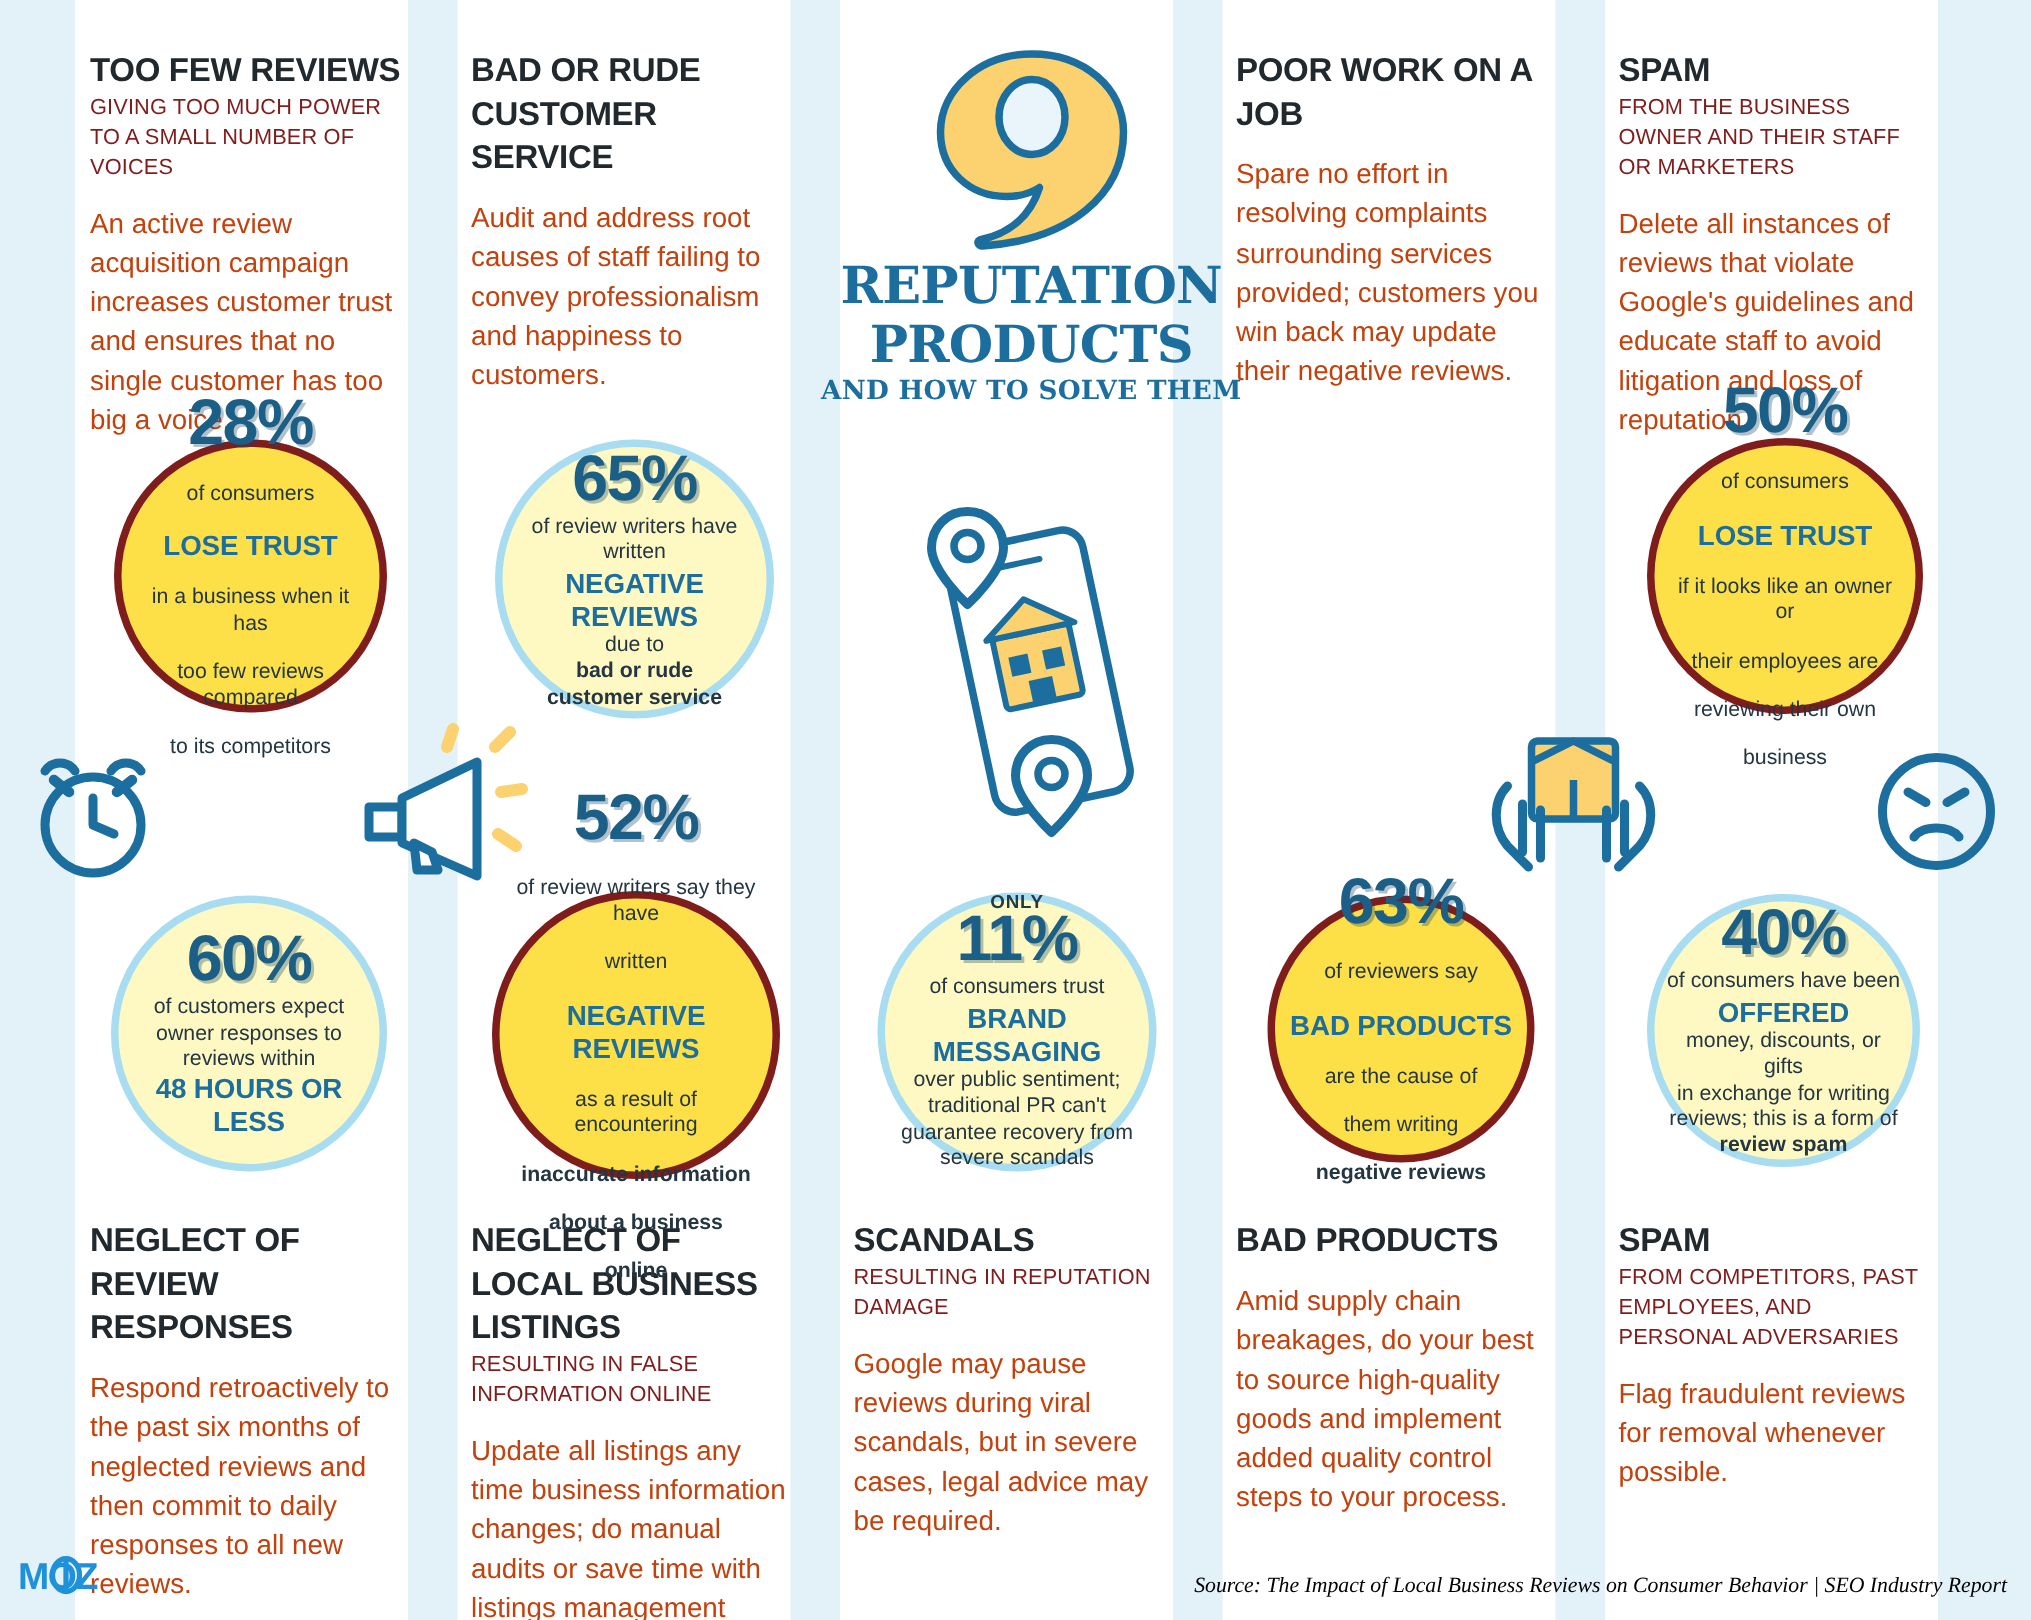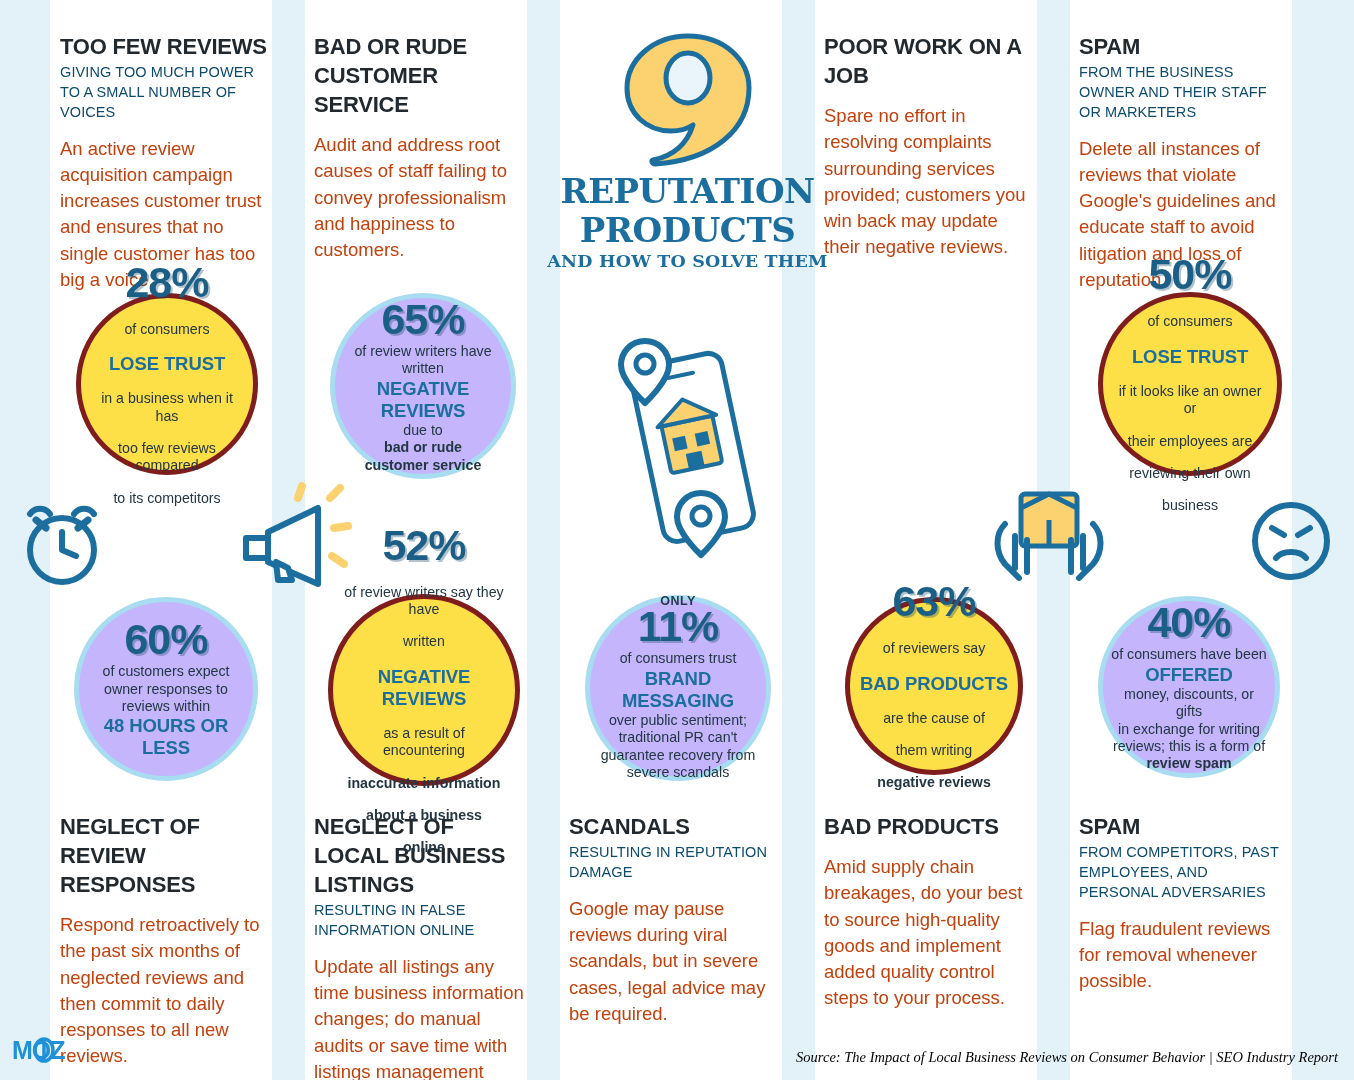--- a/index.html
+++ b/index.html
@@ -17,37 +17,37 @@
     background: #ffffff; z-index: 0;
   }
 
   .col { position: absolute; z-index: 2; }
 
   .head-title {
     font-weight: bold; font-size: 22px; line-height: 1.32;
     color: #22292e; letter-spacing: -0.2px;
   }
   .head-sub {
-    font-size: 14.5px; line-height: 1.37; color: #0c4a6e;
+    font-size: 14.5px; line-height: 1.37; color: #7f1d1d;
     letter-spacing: 0.1px; margin-top: 2px;
   }
   .head-body {
     font-size: 18.5px; line-height: 1.42; color: #c2410c;
     margin-top: 13px;
   }
 
   
   .circ {
     position: absolute; border-radius: 50%;
     display: flex; flex-direction: column; justify-content: center;
     align-items: center; text-align: center; z-index: 3;
     padding: 6px 8px;
   }
   .circ.blue { background: #fde047; border: 5px solid #7f1d1d; gap: 15px; }
-  .circ.yellow { background: #c4b5fd; border: 5px solid #a8dcf0; }
+  .circ.yellow { background: #fef9c3; border: 5px solid #a8dcf0; }
   .pct {
     font-size: 43px; font-weight: bold; color: #1c5f86;
     line-height: 1.0; letter-spacing: -1px;
     text-shadow: 2px 2px 0 rgba(20,70,100,0.33);
     margin-bottom: 2px;
   }
   .only {
     font-size: 12.5px; font-weight: bold; color: #1f3a4a;
     letter-spacing: 0.5px; line-height: 1; margin-bottom: -2px;
   }

